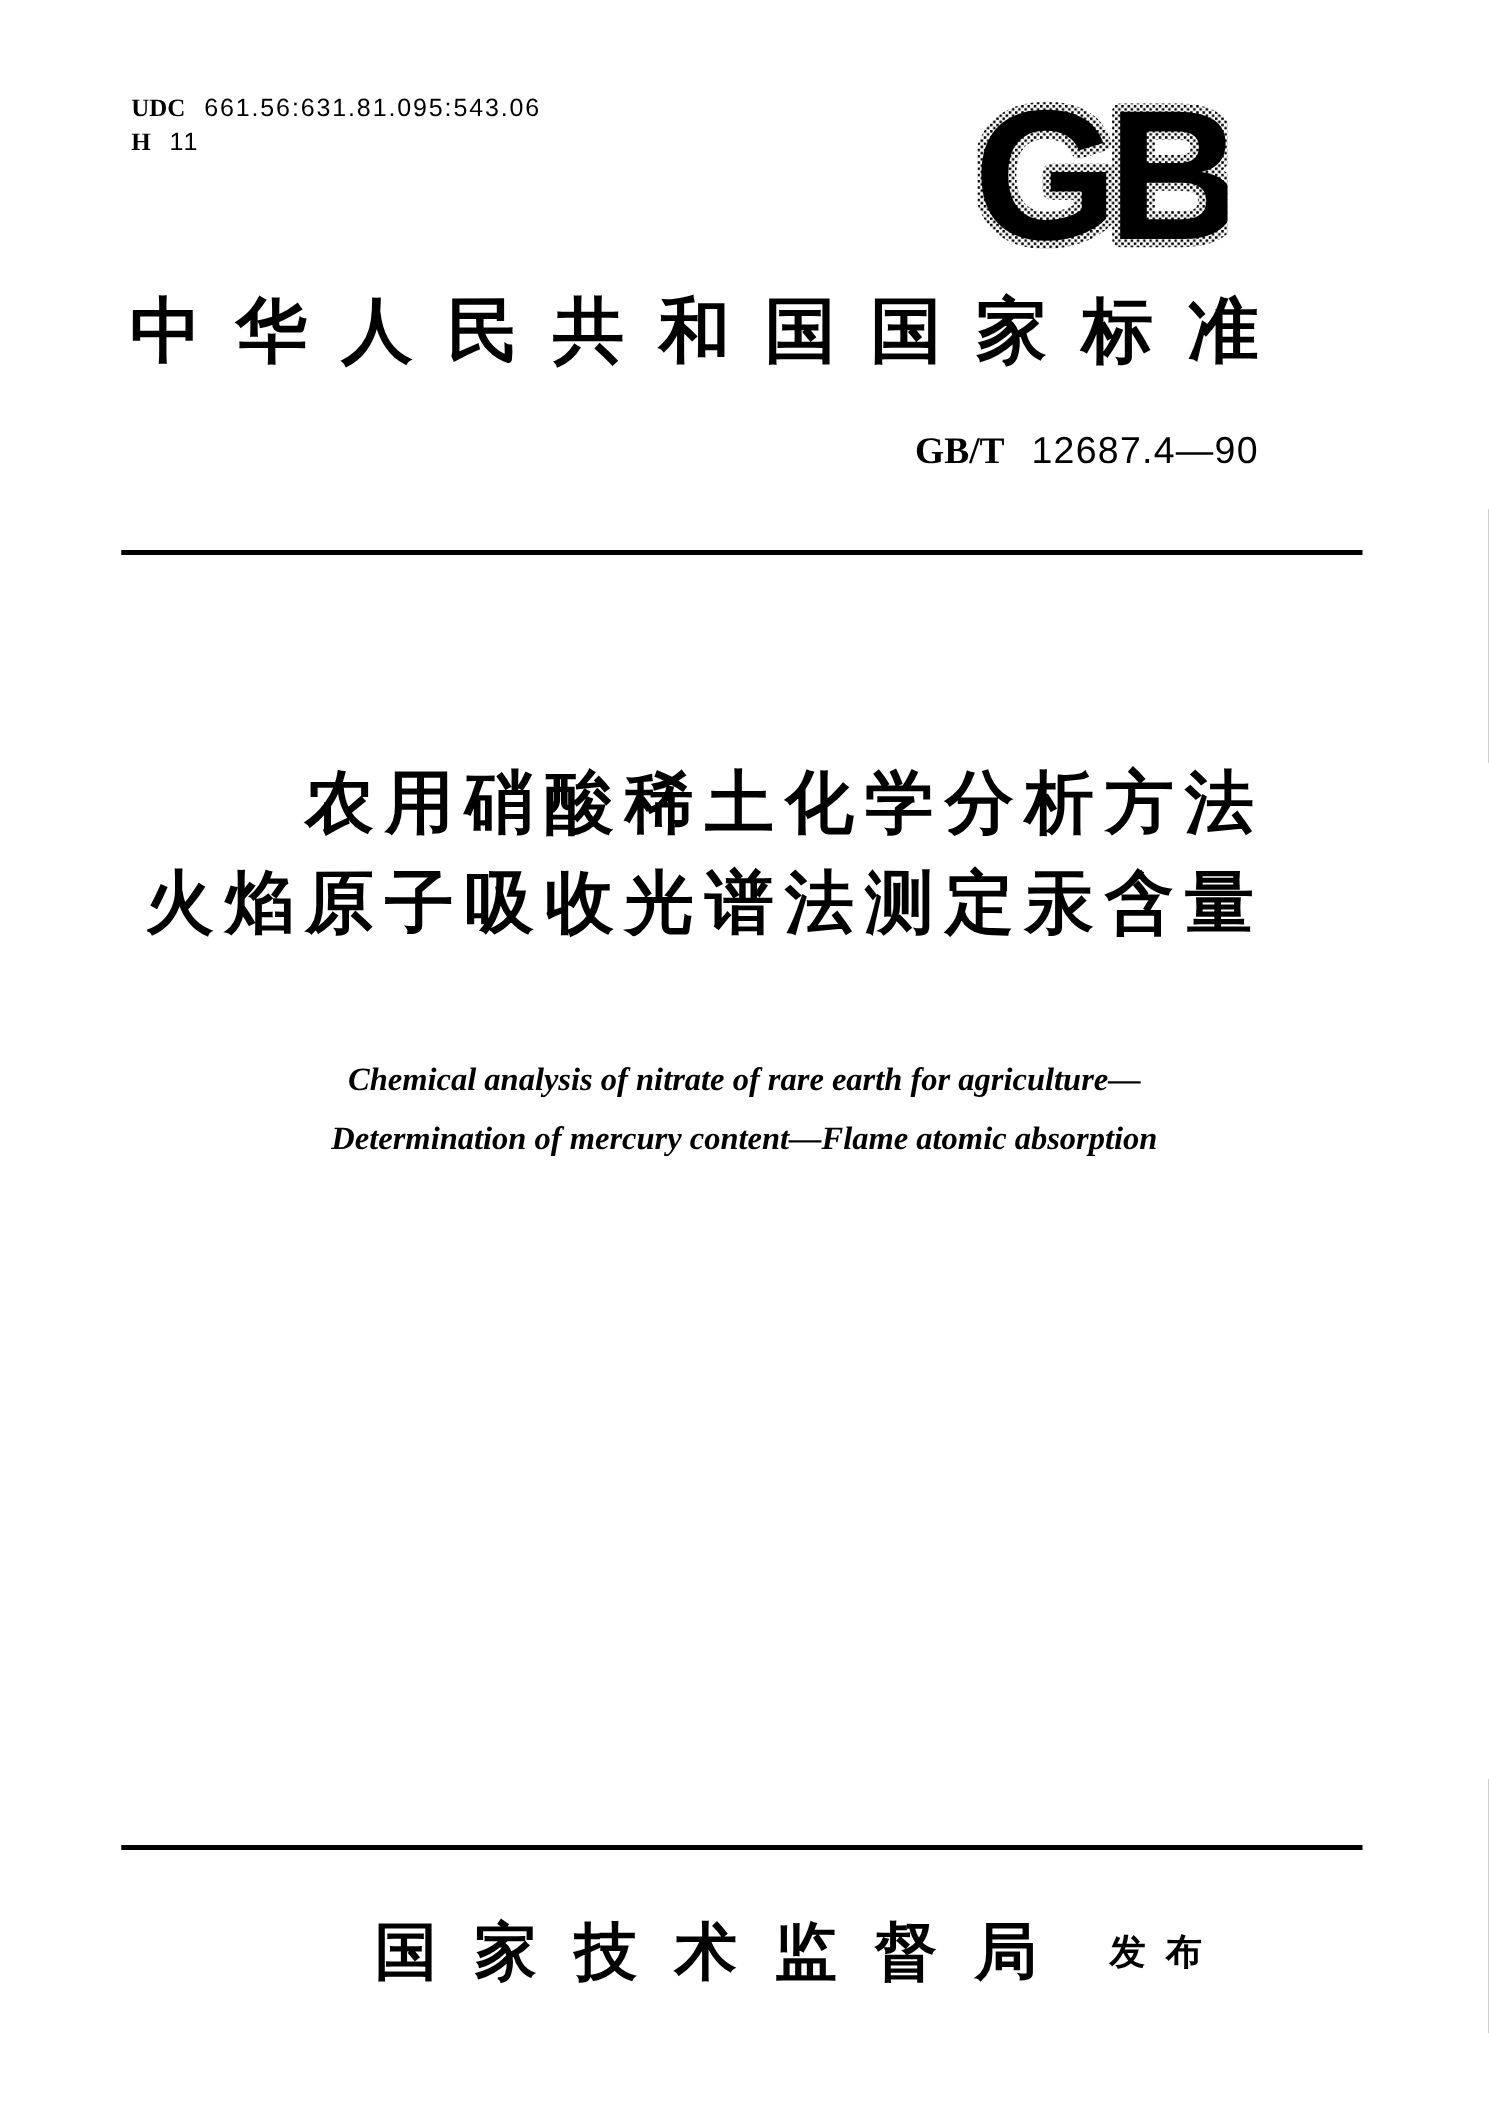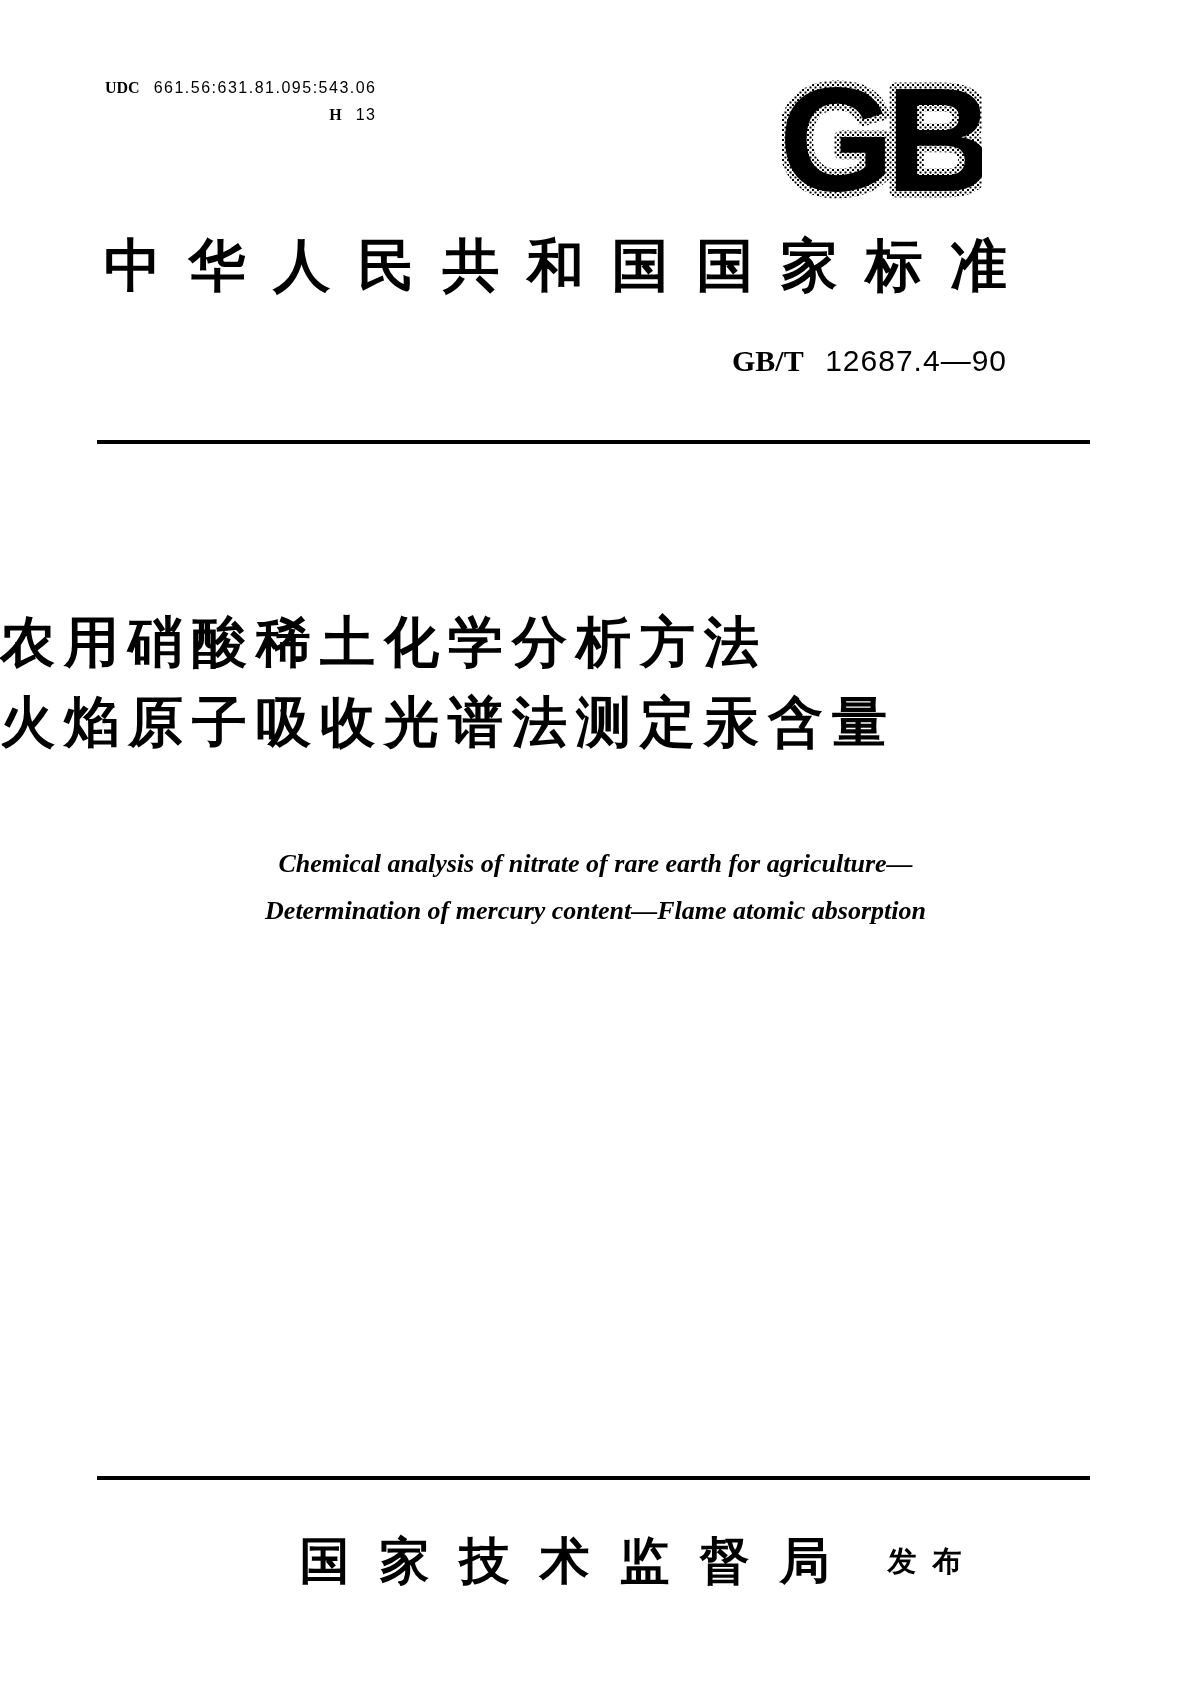--- a/index.html
+++ b/index.html
@@ -12,24 +12,23 @@
     color: #000;
     font-family: "Liberation Serif", serif;
     overflow: hidden;
   }
 
   
   .udc-block {
     position: absolute;
     left: 105px;
     top: 74px;
-    font-size: 16px;
+    font-size: 20px;
     line-height: 27px;
     white-space: nowrap;
-    text-align: right;
   }
   .udc-row { display: block; }
   .udc-label {
     font-family: "Liberation Serif", serif;
     font-weight: bold;
     margin-right: 10px;
   }
   .udc-value {
     font-family: "Liberation Sans", sans-serif;
     letter-spacing: 1.5px;
@@ -88,21 +87,21 @@
   }
   .rule-top { top: 440px; }
   .rule-bottom { top: 1476px; }
 
   
   .main-title-zh {
     position: absolute;
     left: 0;
     top: 602px;
     width: 1012px;
-    text-align: left;
+    text-align: right;
     font-family: "Liberation Sans", sans-serif;
     font-weight: bold;
     font-size: 55px;
   }
   .main-title-zh .zh-line {
     line-height: 80px;
     letter-spacing: 9px;
   }
 
   
@@ -163,21 +162,21 @@
 
 <div class="page">
 
   <div class="udc-block">
     <span class="udc-row">
       <span class="udc-label">UDC</span>
       <span class="udc-value">661.56:631.81.095:543.06</span>
     </span>
     <span class="udc-row">
       <span class="udc-label">H</span>
-      <span class="udc-value">13</span>
+      <span class="udc-value">11</span>
     </span>
   </div>
 
   <div class="logo-wrap">
     <svg width="200" height="130" viewBox="0 0 200 130">
       <defs>
         <pattern id="halftone" width="5" height="5" patternUnits="userSpaceOnUse">
           <rect width="5" height="5" fill="#ffffff"></rect>
           <rect x="0" y="0" width="2" height="2" fill="#000000"></rect>
           <rect x="2.5" y="2.5" width="2" height="2" fill="#000000"></rect>

